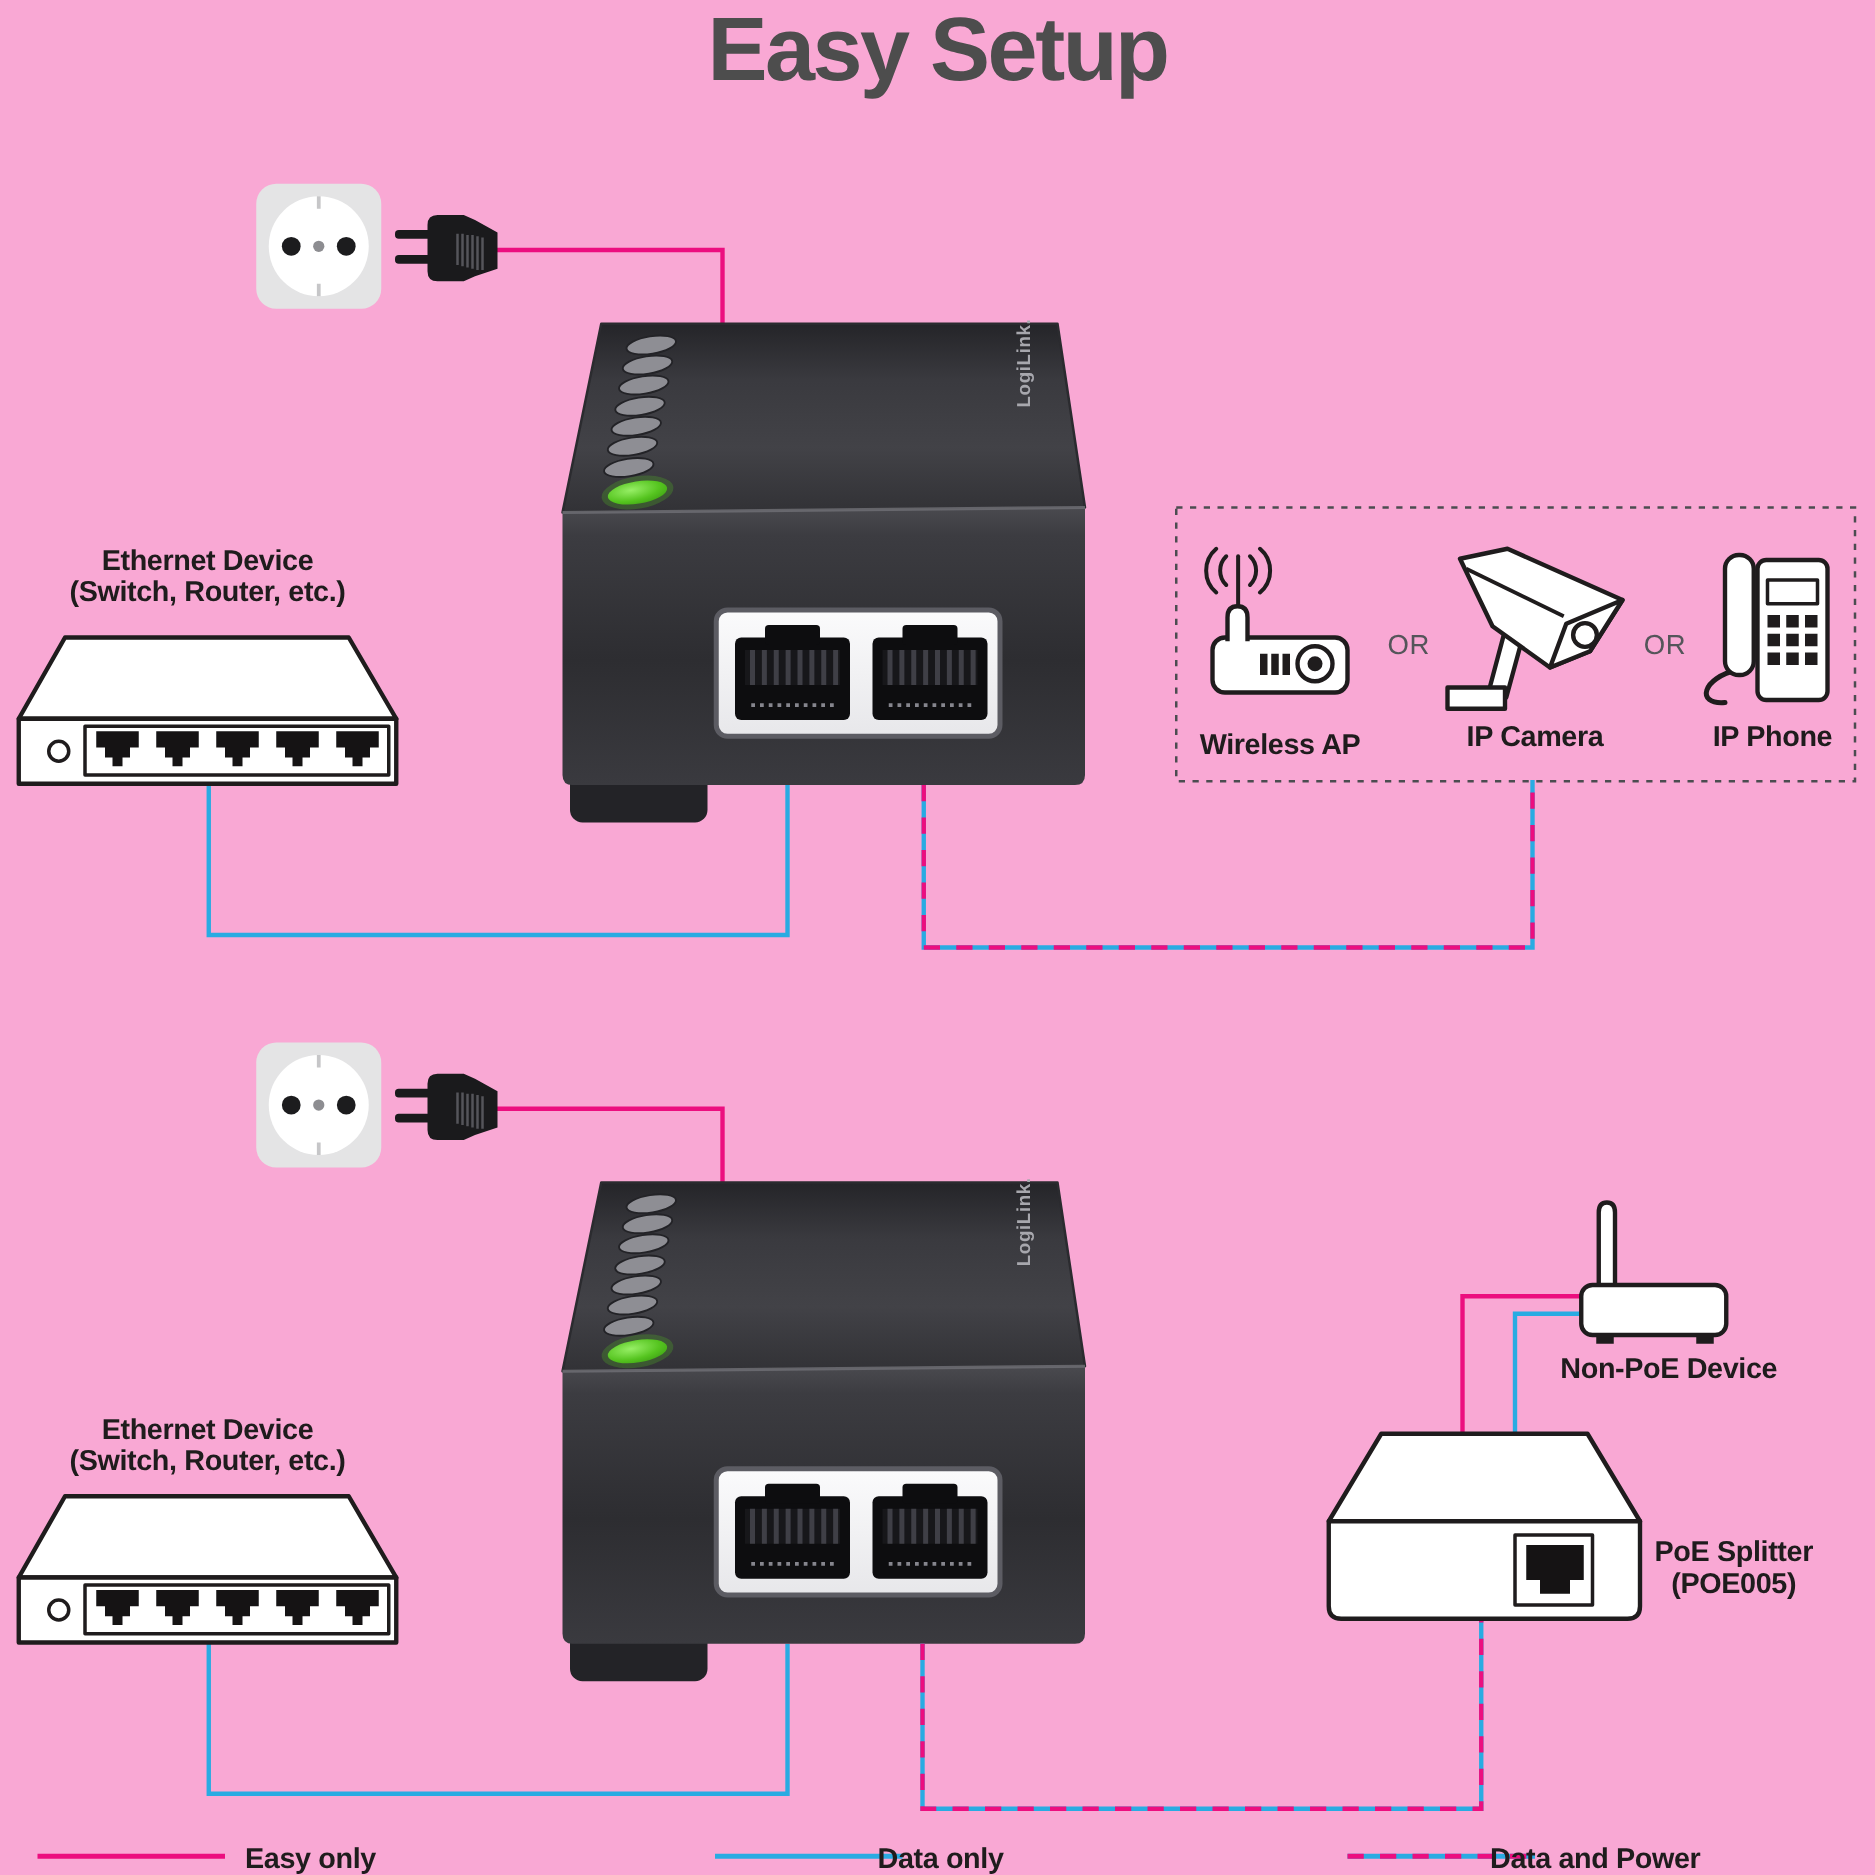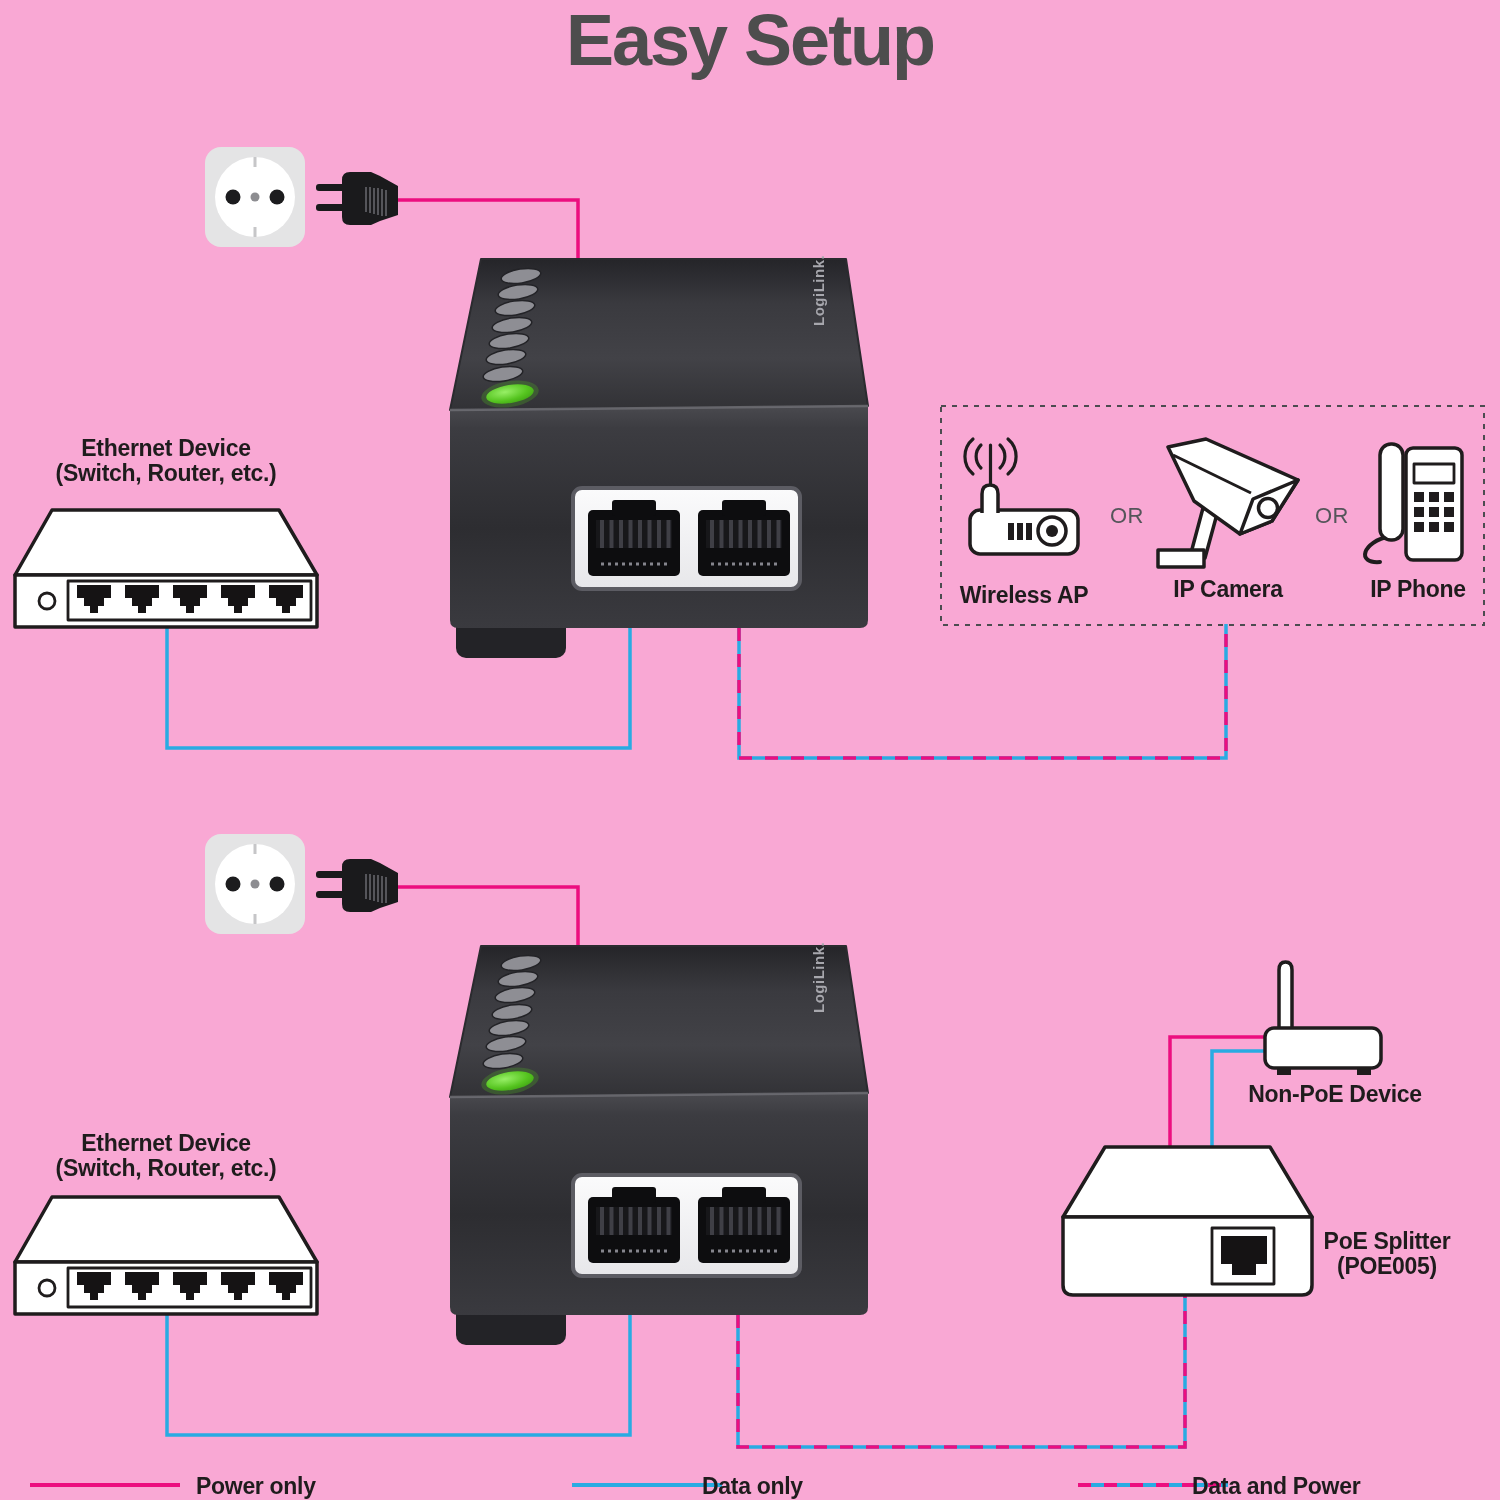--- a/index.html
+++ b/index.html
@@ -247,17 +247,17 @@
   <div class="label">(Switch, Router, etc.)</div>
 </div>
 
 <div class="abs label" style="left:1235px;top:1082px;width:200px;">Non-PoE Device</div>
 
 <div class="abs" style="left:1320px;top:1229px;width:134px;">
   <div class="label">PoE Splitter</div>
   <div class="label">(POE005)</div>
 </div>
 
-<div class="abs legend-label" style="left:196px;top:1473px;">Power only</div>
+<div class="abs legend-label" style="left:196px;top:1473px;">Easy only</div>
 <div class="abs legend-label" style="left:702px;top:1473px;">Data only</div>
 <div class="abs legend-label" style="left:1192px;top:1473px;text-align:right;">Data and Power</div>
 
 </div>
 
 </body></html>

